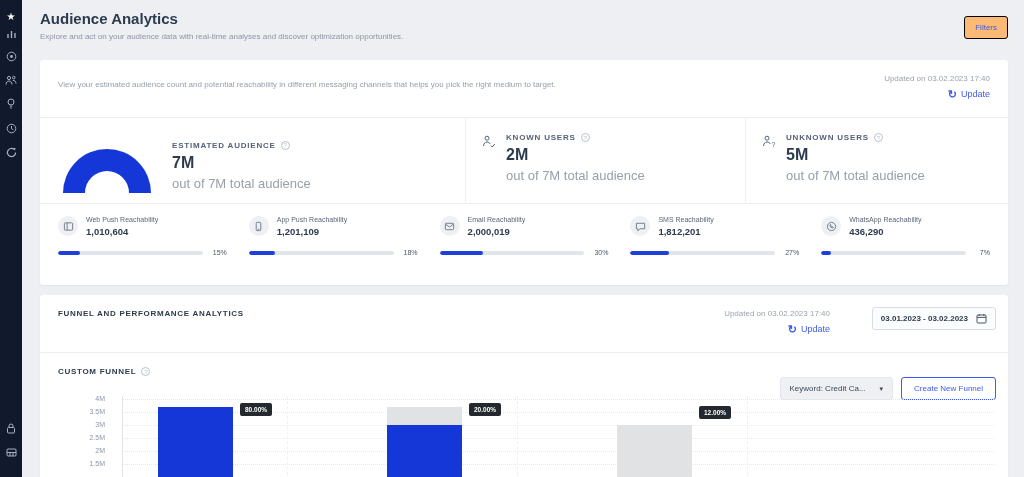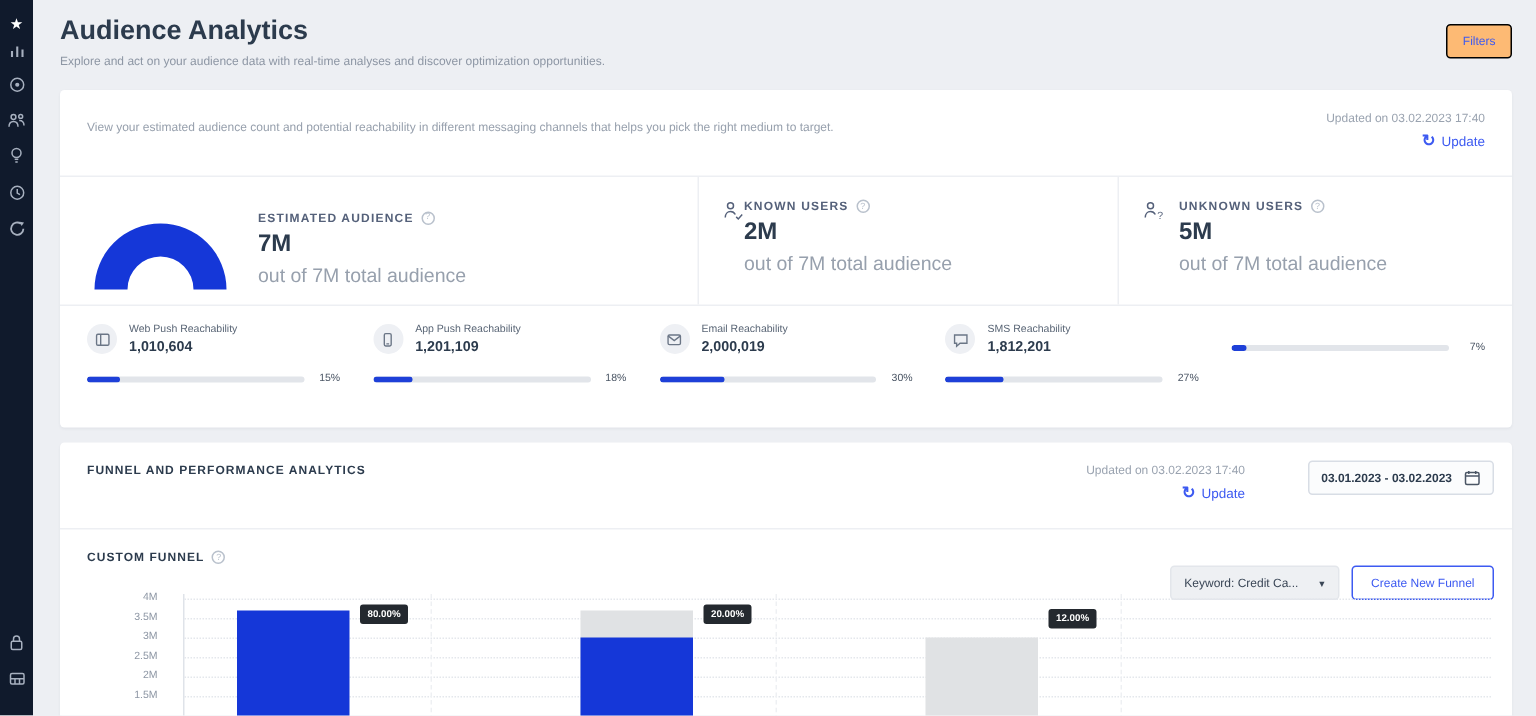--- a/index.html
+++ b/index.html
@@ -7,21 +7,21 @@
   body { font-family:"Liberation Sans", sans-serif; background:#edeff3; position:relative; color:#2c3b4d; }
 
   
   .sidebar { position:absolute; left:0; top:0; width:22px; height:477px; background:#101a2c; z-index:5; }
   .side-icon { position:absolute; left:0; width:22px; height:16px; display:flex; align-items:center; justify-content:center; color:#a7b0bf; cursor:pointer; }
   .side-icon svg { display:block; }
   .icon-star-glyph { color:#ffffff; font-size:10px; line-height:10px; }
 
   
   .page-header { position:absolute; left:40px; top:10px; right:16px; }
-  .page-title { font-size:18px; font-weight:700; color:#2c3b4d; }
+  .page-title { font-size:15px; font-weight:700; color:#2c3b4d; }
   .page-subtitle { font-size:8px; color:#8d96a4; margin-top:5px; }
   .filters-btn { position:absolute; right:0; top:6px; background:#fdba74; border:1px solid #000000; color:#3d5af1; font-size:8px; padding:6px 10px; border-radius:3px; font-family:inherit; cursor:pointer; }
 
   
   .card { position:absolute; left:40px; width:968px; background:#ffffff; border-radius:3px; box-shadow:0 1px 2px rgba(40,50,70,.06); }
   .card-overview { top:60px; height:225px; }
   .card-funnel { top:295px; height:200px; }
 
   .card-head { position:relative; padding:14px 18px 12px 18px; border-bottom:1px solid #edeff3; min-height:58px; }
   .card-title { font-size:8px; font-weight:700; letter-spacing:.7px; color:#2c3b4d; }
@@ -30,21 +30,21 @@
   .card-overview .head-meta { right:18px; }
   .card-funnel .head-meta { right:178px; }
   .updated-text { font-size:8px; color:#9aa3b0; }
   .update-link { display:inline-flex; align-items:center; gap:4px; margin-top:6px; color:#3d5af1; font-size:9px; cursor:pointer; }
   .refresh-glyph { font-size:11px; line-height:10px; font-weight:700; }
 
   
   .metrics-row { display:flex; height:85px; }
   .metric { padding-top:15px; }
   .metric-1 { width:425px; display:flex; align-items:center; gap:18px; padding:10px 0 0 20px; }
-  .metric-2 { width:280px; border-left:1px solid #edeff3; display:flex; padding-left:16px; }
+  .metric-2 { width:280px; border-left:1px solid #edeff3; display:flex; gap:10px; padding-left:16px; }
   .metric-3 { flex:1; border-left:1px solid #edeff3; display:flex; gap:10px; padding-left:16px; }
   .donut { margin-top:8px; }
   .metric-label-row { display:flex; align-items:center; gap:5px; }
   .metric-label { font-size:8px; font-weight:700; letter-spacing:.8px; color:#55617a; }
   .metric-value { font-size:16px; font-weight:700; color:#2c3b4d; margin-top:4px; }
   .metric-caption { font-size:13px; color:#97a0ad; margin-top:4px; }
   .person-icon { margin-top:1px; color:#55617a; }
   .info-dot { display:inline-flex; width:9px; height:9px; border:1px solid #b9c1cc; border-radius:50%; color:#b9c1cc; font-size:6px; align-items:center; justify-content:center; cursor:pointer; flex:0 0 auto; }
 
   
@@ -316,20 +316,34 @@
       </div>
       <div class="reach-bar-row">
         <div class="reach-track">
             <div class="reach-fill" style="width: 27%;"></div>
           </div>
         <div class="reach-pct">27%</div>
       </div>
     </div>
 
     <div class="reach-col">
+      <div class="reach-head">
+        <span class="channel-circle">
+          <svg width="11" height="11" viewBox="0 0 12 12">
+              <g stroke="currentColor" fill="none">
+                <circle cx="6" cy="6" r="4.5"></circle>
+                <path d="M4.3,4.5 c0,2 1.2,3.2 3.2,3.2 l0.5,-0.9 l-1.1,-0.6 l-0.5,0.4 c-0.6,-0.3 -1,-0.7 -1.3,-1.3 l0.4,-0.5 l-0.6,-1.1 z"></path>
+              </g>
+            </svg>
+        </span>
+        <div>
+          <div class="reach-label">WhatsApp Reachability</div>
+          <div class="reach-value">436,290</div>
+        </div>
+      </div>
       <div class="reach-bar-row">
         <div class="reach-track">
             <div class="reach-fill" style="width: 7%;"></div>
           </div>
         <div class="reach-pct">7%</div>
       </div>
     </div>
   </div>
 </section>
 

